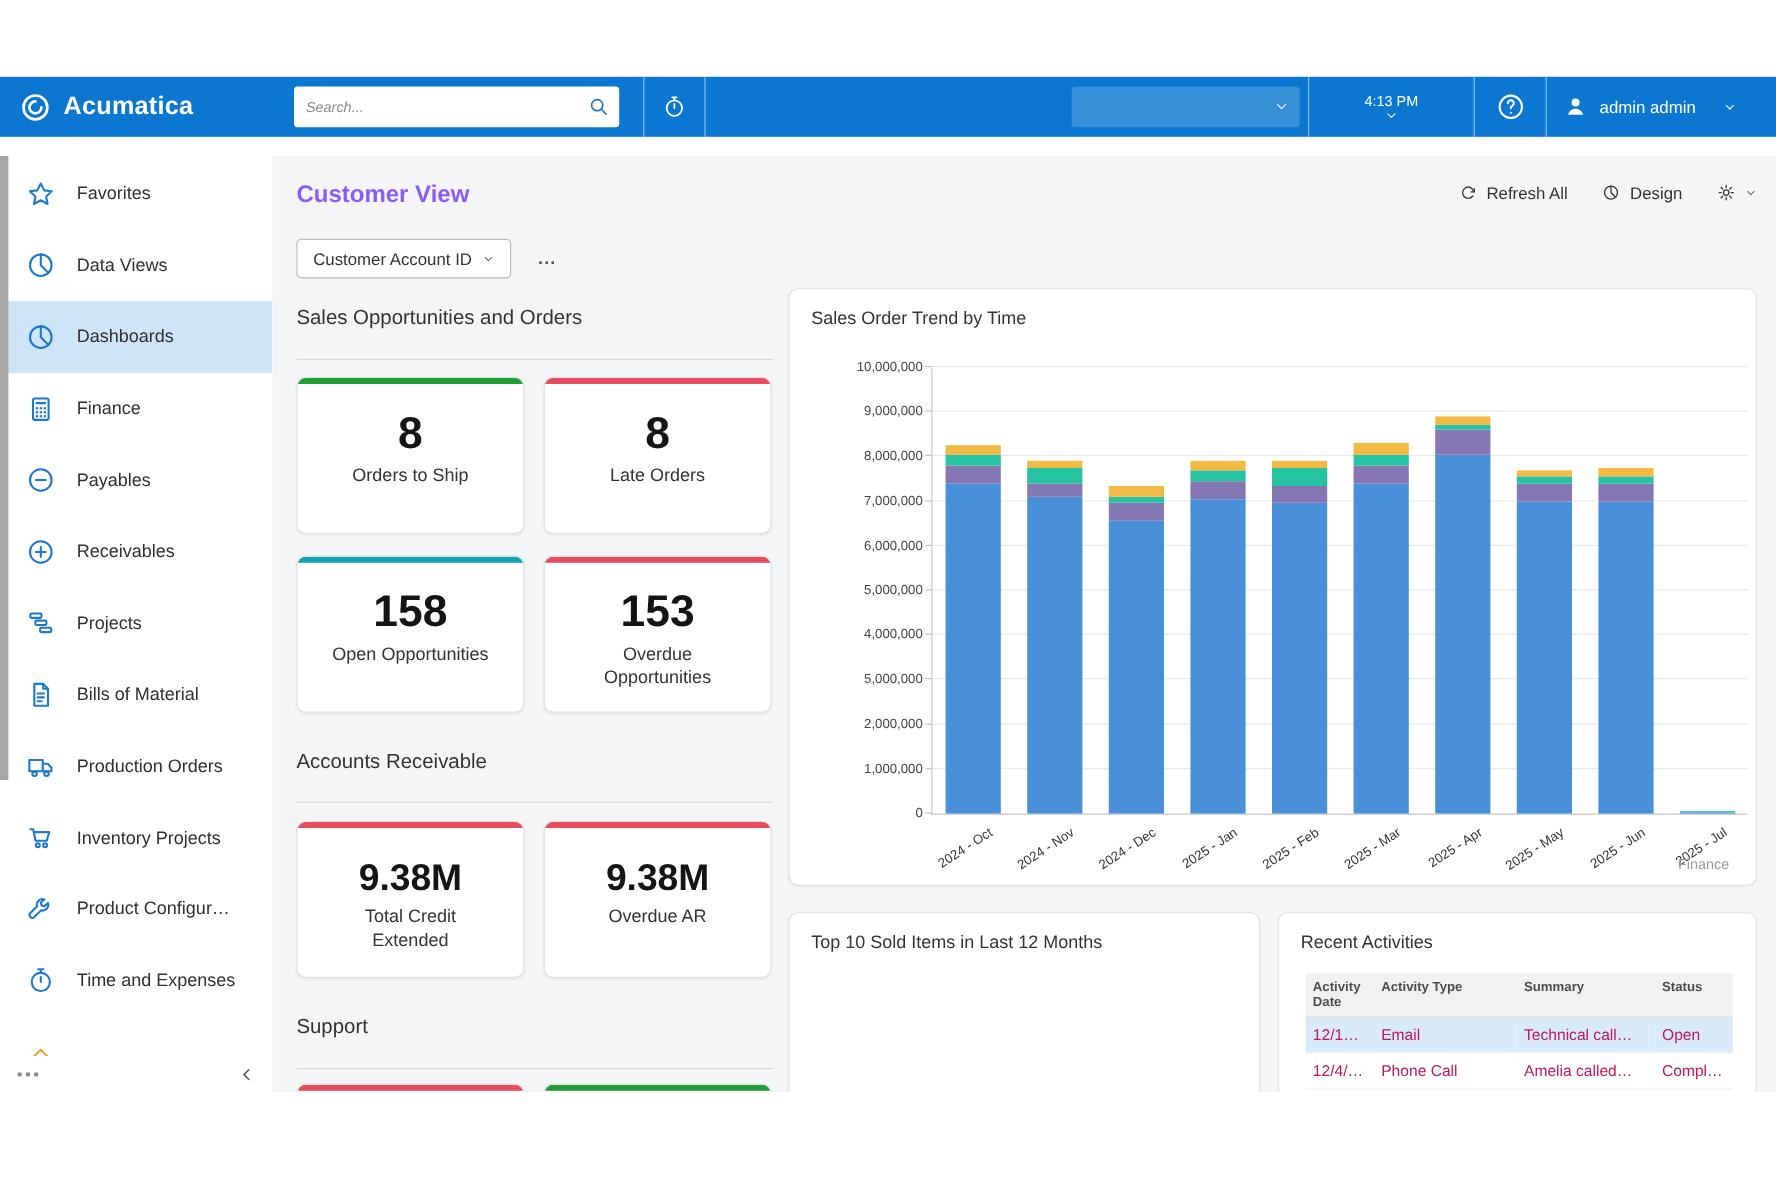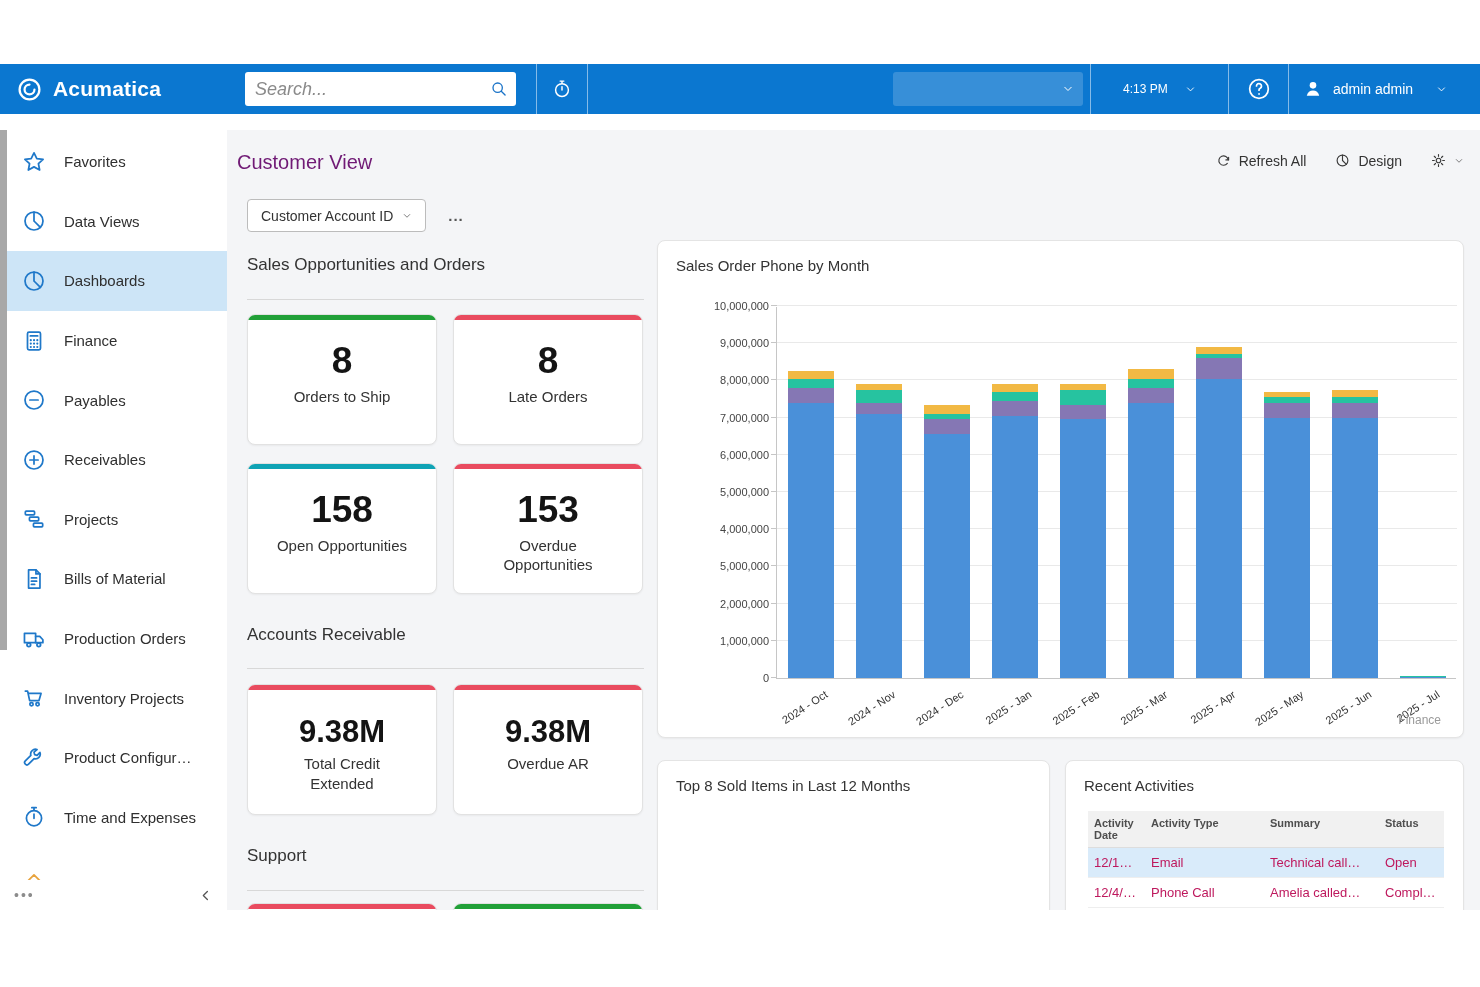--- a/index.html
+++ b/index.html
@@ -7,28 +7,28 @@
   body { width:1480px; height:987px; font-family:"Liberation Sans", sans-serif; position:relative; overflow:hidden; }
 
   .page { position:absolute; left:0; top:0; width:1480px; height:987px; background:#fff; }
 
   
   .topbar { position:absolute; left:0; top:64px; width:1480px; height:50px; background:#0b77d0; color:#fff; }
   .brand { position:absolute; left:16px; top:0; height:50px; display:flex; align-items:center; gap:10px; cursor:pointer; }
   .brand-logo { width:27px; height:27px; color:#fff; }
   .brand-name { font-size:21px; font-weight:bold; letter-spacing:.2px; }
   .searchbox { position:absolute; left:245px; top:8px; width:271px; height:34px; background:#fff; border-radius:3px; }
-  .searchbox input { width:100%; height:100%; border:none; outline:none; background:transparent; padding:0 36px 0 10px; font-size:18px; font-style:italic; color:#3b82f6; font-family:inherit; }
+  .searchbox input { width:100%; height:100%; border:none; outline:none; background:transparent; padding:0 36px 0 10px; font-size:12px; font-style:italic; color:#3b82f6; font-family:inherit; }
   .searchbox input::placeholder { color:#8a8a8a; font-style:italic; }
   .search-ic { position:absolute; right:7px; top:7px; width:20px; height:20px; color:#1b74c8; cursor:pointer; }
   .seg-stopwatch { position:absolute; left:536px; top:0; width:52px; height:50px; border-left:1px solid rgba(255,255,255,.5); border-right:1px solid rgba(255,255,255,.5); display:flex; align-items:center; justify-content:center; cursor:pointer; }
   .stopwatch-ic { width:22px; height:22px; color:#fff; }
   .hdr-select { position:absolute; left:893px; top:8px; width:190px; height:34px; background:rgba(255,255,255,.18); border-radius:3px; cursor:pointer; }
   .hdr-select .chev { position:absolute; right:9px; top:11px; width:12px; height:12px; color:#fff; }
-  .time-seg { position:absolute; left:1090px; top:0; width:139px; height:50px; border-left:1px solid rgba(255,255,255,.5); border-right:1px solid rgba(255,255,255,.5); display:flex; align-items:center; justify-content:space-between; padding:0 32px; font-size:12px; cursor:pointer; }
+  .time-seg { position:absolute; left:1090px; top:0; width:139px; height:50px; border-left:1px solid rgba(255,255,255,.5); border-right:1px solid rgba(255,255,255,.5); display:flex; align-items:center; justify-content:center; padding:0 32px; font-size:12px; cursor:pointer;flex-direction:column; }
   .time-seg .chev { width:11px; height:11px; color:#fff; }
   .help-seg { position:absolute; left:1229px; top:0; width:60px; height:50px; border-right:1px solid rgba(255,255,255,.5); display:flex; align-items:center; justify-content:center; cursor:pointer; }
   .help-ic { width:26px; height:26px; color:#fff; }
   .user-seg { position:absolute; left:1302px; top:0; height:50px; display:flex; align-items:center; gap:9px; font-size:14px; font-weight:normal; cursor:pointer; }
   .person-ic { width:22px; height:22px; color:#fff; }
   .user-seg .chev { width:11px; height:11px; color:#fff; margin-left:14px; }
 
   
   .sidebar { position:absolute; left:0; top:130px; width:227px; height:780px; background:#fff; }
   .side-scrollbar { position:absolute; left:0; top:0; width:7px; height:520px; background:#a8a8a8; cursor:pointer; z-index:4; }
@@ -37,21 +37,21 @@
   .side-item.selected { background:#cde5f7; }
   .s-ic { width:26px; height:26px; color:#1f78c9; flex:none; }
   .side-item.partial .s-ic { color:#e8a33d; }
   .s-label { font-size:15px; color:#2f2f2f; white-space:nowrap; }
   .side-footer { position:absolute; left:0; top:750px; width:227px; height:30px; display:flex; align-items:center; justify-content:space-between; padding:0 14px; }
   .more-dots { font-size:14px; letter-spacing:2px; color:#8c8c8c; cursor:pointer; }
   .collapse-ic { width:15px; height:15px; color:#555; cursor:pointer; }
 
   
   .content { position:absolute; left:227px; top:130px; width:1253px; height:780px; background:#f4f5f7; overflow:hidden; }
-  .page-title { position:absolute; left:10px; top:21px; font-size:20px; font-weight:400; color:#701a75; }
+  .page-title { position:absolute; left:20px; top:21px; font-size:20px; font-weight:700; color:#8b5cf6; }
   .head-actions { position:absolute; right:16px; top:22px; display:flex; align-items:center; gap:28px; color:#333; font-size:14px; }
   .action { display:flex; align-items:center; gap:7px; cursor:pointer; }
   .a-ic { width:17px; height:17px; color:#3a3a3a; }
   .chev-sm { width:10px; height:10px; color:#666; }
   .filter-row { position:absolute; left:20px; top:69px; display:flex; align-items:center; gap:22px; }
   .filter-btn { display:flex; align-items:center; gap:9px; height:33px; padding:0 13px; background:#fff; border:1px solid #bcbcbc; border-radius:4px; font-size:14px; color:#333; font-family:inherit; cursor:pointer; }
   .dots-btn { font-size:15px; color:#555; font-weight:bold; letter-spacing:1px; cursor:pointer; }
 
   .sec-title { position:absolute; font-size:17px; font-weight:400; color:#333; }
   .hr { position:absolute; height:1px; background:#d8d8d8; width:397px; left:20px; }
@@ -389,21 +389,21 @@
           <div class="lbl"></div>
         </div>
         <div class="card">
           <div class="accent" style="background: rgb(33, 160, 56);"></div>
           <div class="num"></div>
           <div class="lbl"></div>
         </div>
       </div>
 
     <section class="panel" id="chart-panel">
-      <h3 class="panel-title">Sales Order Phone by Month</h3>
+      <h3 class="panel-title">Sales Order Trend by Time</h3>
       <div class="plot" id="plot">
         <div id="chart-grid">
             <div class="grid-line" style="bottom: 37.2px;"></div>
             <div class="grid-line" style="bottom: 74.4px;"></div>
             <div class="grid-line" style="bottom: 111.6px;"></div>
             <div class="grid-line" style="bottom: 148.8px;"></div>
             <div class="grid-line" style="bottom: 186px;"></div>
             <div class="grid-line" style="bottom: 223.2px;"></div>
             <div class="grid-line" style="bottom: 260.4px;"></div>
             <div class="grid-line" style="bottom: 297.6px;"></div>
@@ -484,21 +484,21 @@
             <div class="x-label" style="top: 8px; right: 226px;">2025 - Apr</div>
             <div class="x-label" style="top: 8px; right: 158px;">2025 - May</div>
             <div class="x-label" style="top: 8px; right: 90px;">2025 - Jun</div>
             <div class="x-label" style="top: 8px; right: 22px;">2025 - Jul</div>
           </div>
       </div>
       <span class="legend-link">Finance</span>
     </section>
 
     <section class="panel" id="top10-panel">
-      <h3 class="panel-title">Top 8 Sold Items in Last 12 Months</h3>
+      <h3 class="panel-title">Top 10 Sold Items in Last 12 Months</h3>
     </section>
 
     <section class="panel" id="activities-panel">
       <h3 class="panel-title">Recent Activities</h3>
       <table class="act-table" id="act-table">
           <thead>
             <tr>
               <th style="width: 57px;">Activity Date</th>
               <th style="width: 119px;">Activity Type</th>
               <th style="width: 115px;">Summary</th>

